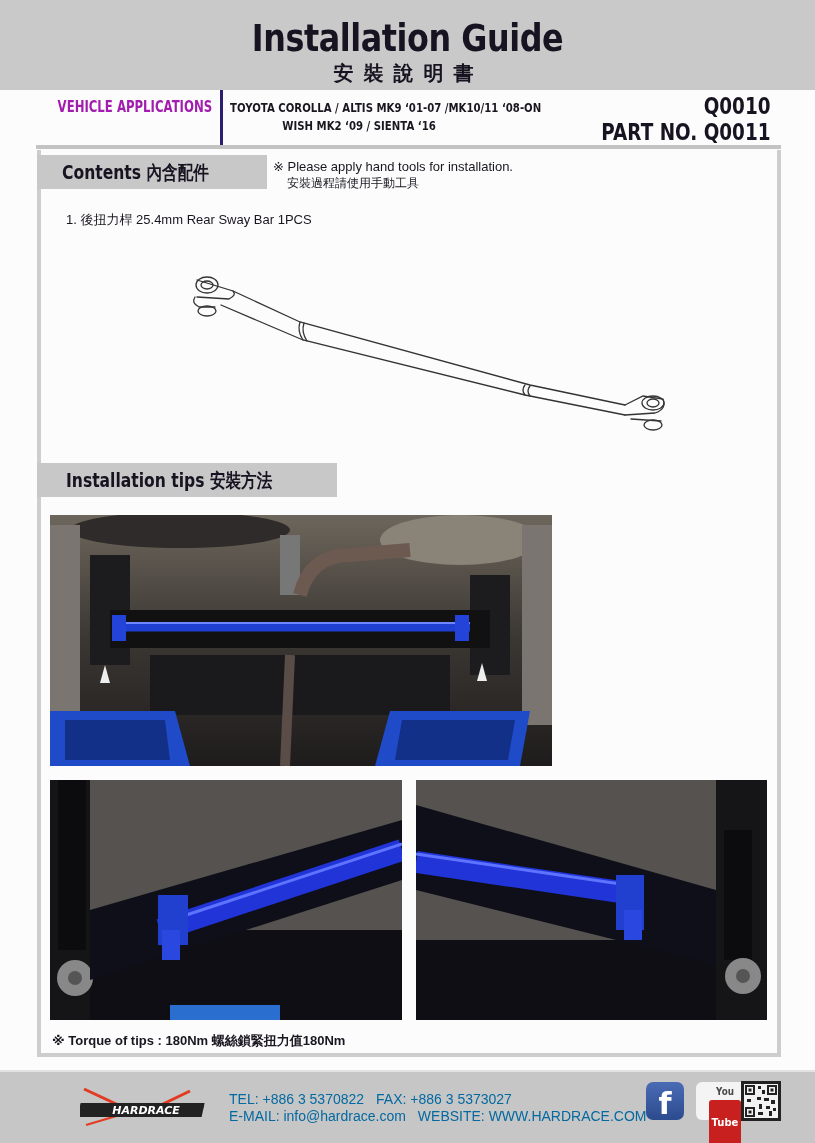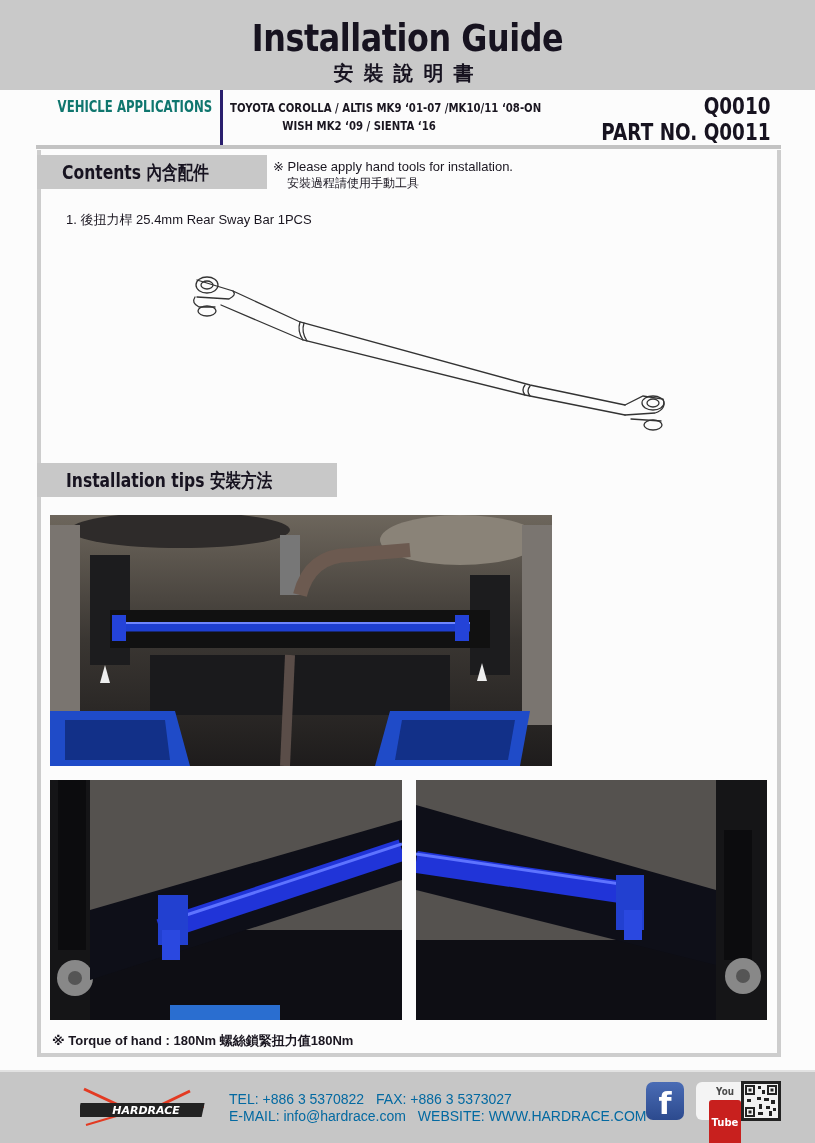--- a/index.html
+++ b/index.html
@@ -4,21 +4,21 @@
 <style>
   * { box-sizing: border-box; margin: 0; padding: 0; }
   html, body { width: 815px; height: 1143px; background: #fcfcfc; overflow: hidden; }
   body { position: relative; font-family: "Liberation Sans", "DejaVu Sans", sans-serif; color: #1a1620; }
 
   .top-banner { position: absolute; left: 0; top: 0; width: 815px; height: 90px; background: #c9c9c9; text-align: center; }
   .title-en { position: absolute; left: 0; right: 0; top: 18px; font-family: "DejaVu Sans", sans-serif; font-weight: bold; font-size: 37px; letter-spacing: -0.5px; color: #171320; transform: scaleX(0.86); transform-origin: center; line-height: 42px; }
   .title-zh { position: absolute; left: 0; right: 0; top: 61px; font-family: "DejaVu Sans", sans-serif; font-weight: bold; font-size: 20px; letter-spacing: 10px; color: #171320; line-height: 24px; padding-left: 2px; }
 
   .header-row { position: absolute; left: 0; top: 90px; width: 815px; height: 58px; }
-  .veh-app { position: absolute; right: 603px; top: 8px; text-align: right; color: #0f766e; font-weight: bold; }
+  .veh-app { position: absolute; right: 603px; top: 8px; text-align: right; color: #a21caf; font-weight: bold; }
   .veh-app .en { font-family: "DejaVu Sans", sans-serif; font-size: 15px; transform: scaleX(0.78); transform-origin: right; white-space: nowrap; display: block; line-height: 18px; }
   .veh-app .zh { font-size: 17px; line-height: 20px; display: block; }
   .v-divider { position: absolute; left: 220px; top: 0; width: 3px; height: 57px; background: #2a1f6e; }
   .models { position: absolute; left: 230px; top: 9px; font-family: "DejaVu Sans", sans-serif; font-weight: bold; font-size: 13px; color: #1a1620; line-height: 18px; transform: scaleX(0.78); transform-origin: left; white-space: nowrap; }
   .models .l2 { padding-left: 67px; }
   .partno { position: absolute; right: 44px; top: 3px; text-align: right; font-family: "DejaVu Sans", sans-serif; font-weight: bold; font-size: 23px; line-height: 26px; color: #171320; transform: scaleX(0.8); transform-origin: right; white-space: nowrap; }
   .header-rule { position: absolute; left: 36px; top: 145px; width: 745px; height: 4px; background: #c3c3c3; }
 
   .content-frame { position: absolute; left: 37px; top: 150px; width: 744px; height: 907px; border: 4px solid #cdcdcd; border-top: none; background: #fcfcfc; }
 
@@ -177,21 +177,21 @@
     <circle cx="327" cy="196" r="18" fill="#888"></circle>
     <circle cx="327" cy="196" r="7" fill="#555"></circle>
     <polygon points="0,25 300,110 300,185 0,110" fill="#0e0f18"></polygon>
     <path d="M0,82 L225,115" stroke="#2034d8" stroke-width="22"></path>
     <path d="M0,74 L225,107" stroke="#5e73ff" stroke-width="3"></path>
     <rect x="200" y="95" width="28" height="55" fill="#2240d0"></rect>
     <rect x="208" y="130" width="18" height="30" fill="#2a48e0"></rect>
   </svg>
 </div>
 
-<div class="torque-note">※ Torque of hand : 180Nm  螺絲鎖緊扭力值180Nm</div>
+<div class="torque-note">※ Torque of tips : 180Nm  螺絲鎖緊扭力值180Nm</div>
 
 <div class="footer-topline"></div>
 <div class="footer"></div>
 
 <svg class="logo" viewBox="0 0 132 40">
   <path d="M4,2 L60,28 L110,4" stroke="#e33a22" stroke-width="3" fill="none"></path>
   <path d="M6,38 L60,22 L124,20" stroke="#e33a22" stroke-width="2" fill="none"></path>
   <rect x="4" y="16" width="124" height="14" fill="#222" transform="skewX(-12)"></rect>
   <text x="66" y="27" text-anchor="middle" font-family="DejaVu Sans, sans-serif" font-weight="bold" font-style="italic" font-size="11" fill="#fff">HARDRACE</text>
 </svg>

